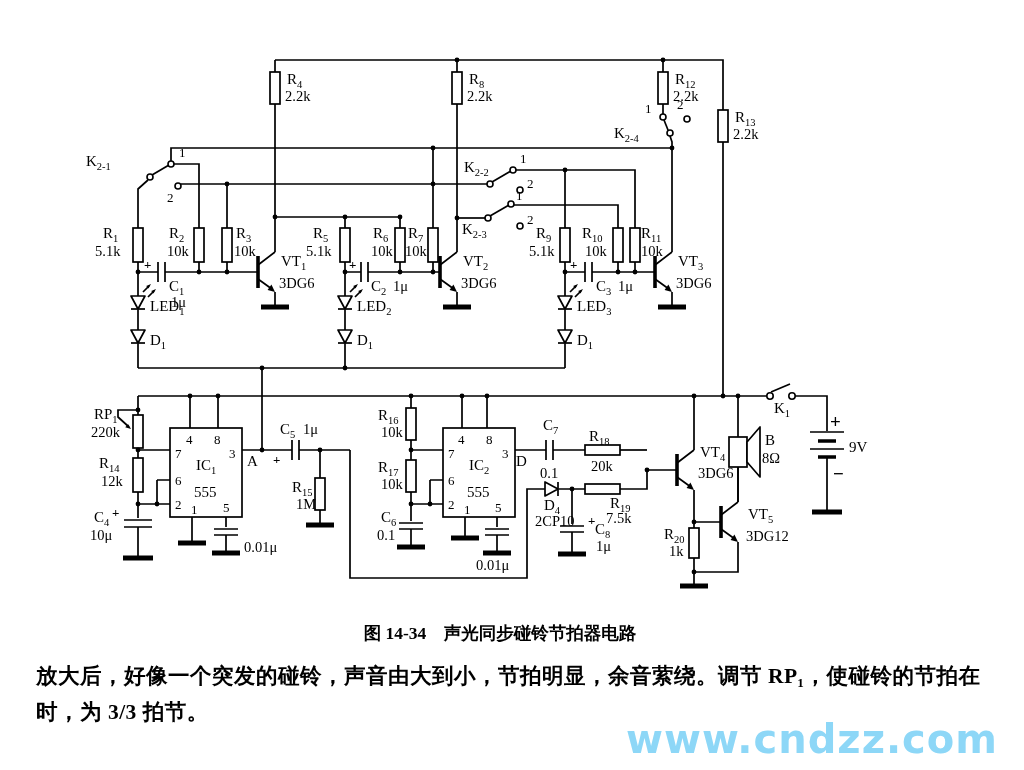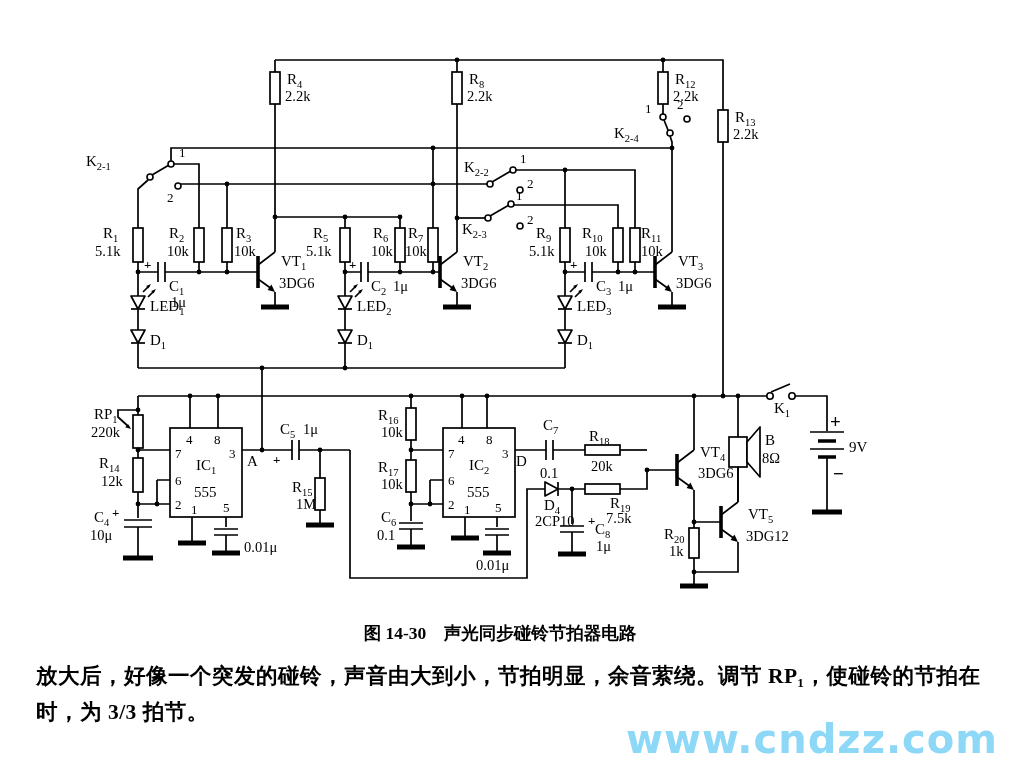--- a/index.html
+++ b/index.html
@@ -361,21 +361,21 @@
     <text x="849" y="452">9V</text>
     <text class="pm" x="144" y="269">+</text>
     <text class="pm" x="349" y="269">+</text>
     <text class="pm" x="570" y="269">+</text>
     <text class="pm" x="112" y="517">+</text>
     <text class="pm" x="273" y="464">+</text>
     <text class="pm" x="588" y="525">+</text>
   </g>
 </svg>
 
-<div id="caption">图 14-30　声光同步碰铃节拍器电路</div>
+<div id="caption">图 14-34　声光同步碰铃节拍器电路</div>
 
 <div id="para">
   <div>放大后，好像一个突发的碰铃，声音由大到小，节拍明显，余音萦绕。调节 RP₁，使碰铃的节拍在</div>
   <div>时，为 3/3 拍节。</div>
 </div>
 
 <div id="wm" style="color: rgb(141, 215, 247);">www.cndzz.com</div>
 
 </div>
 

